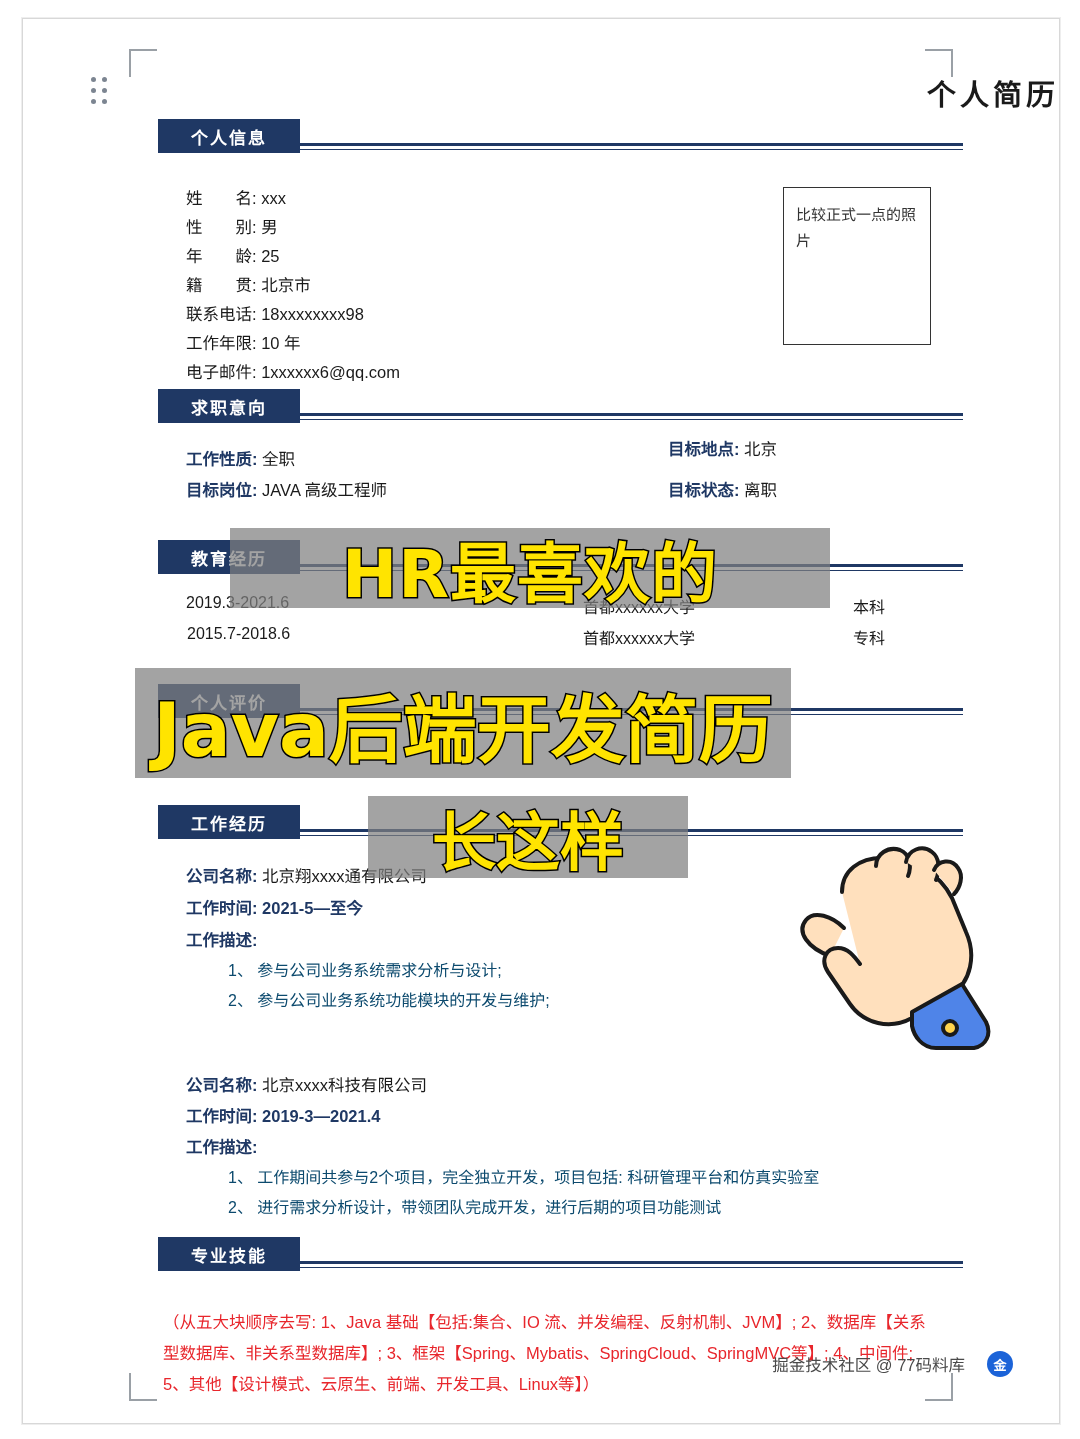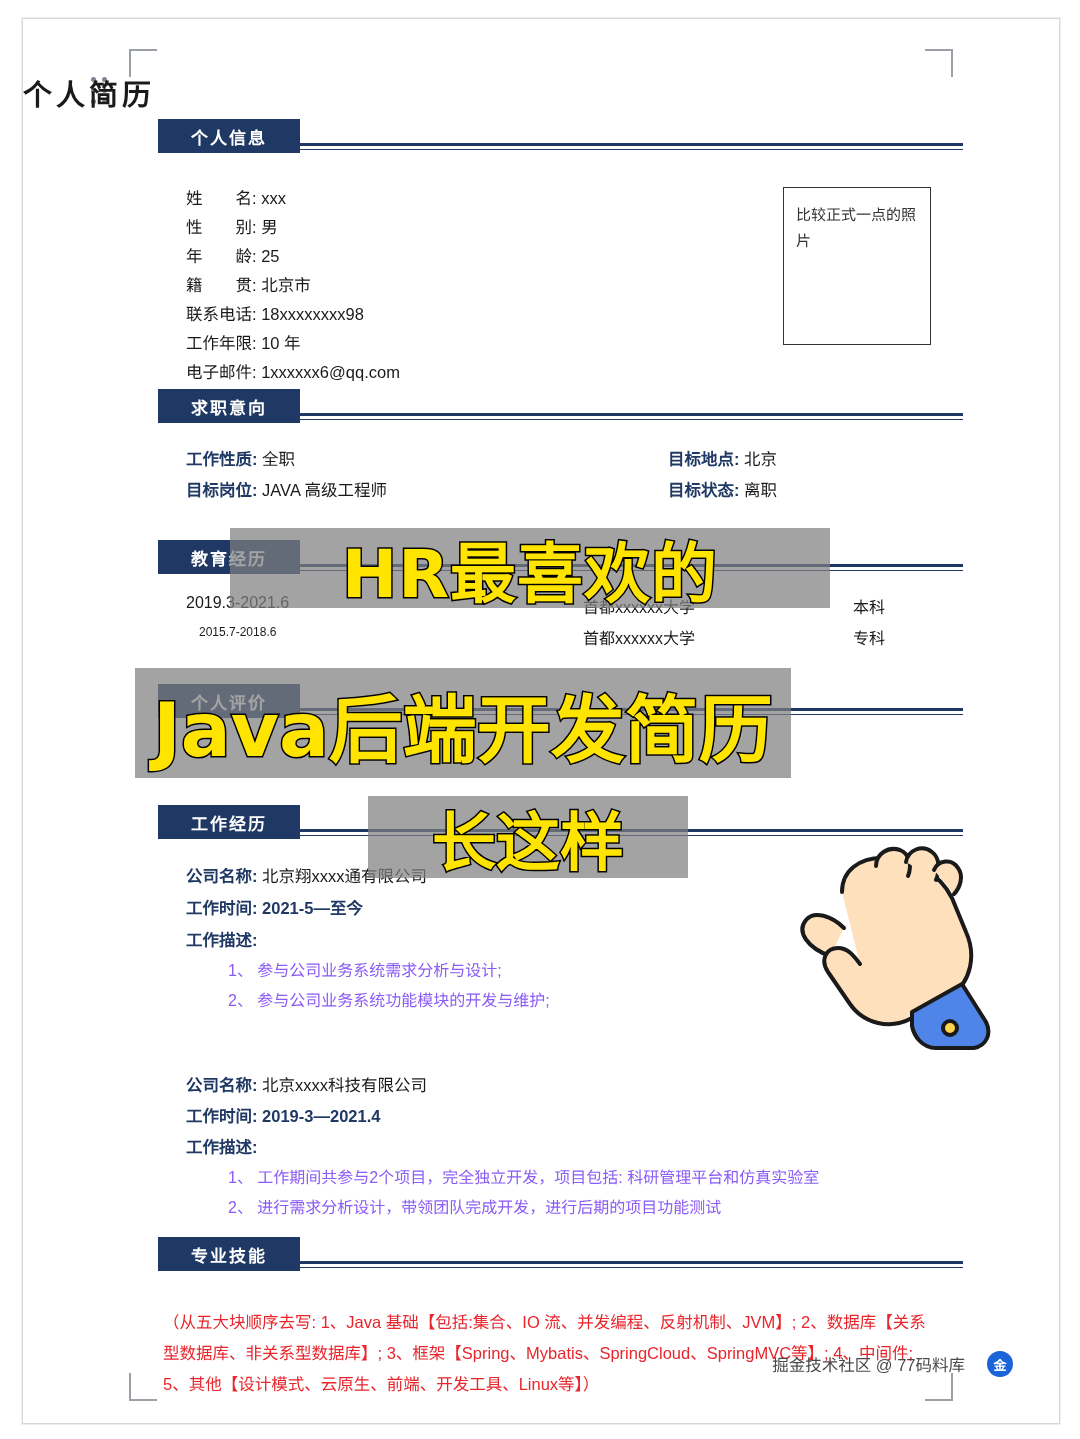--- a/index.html
+++ b/index.html
@@ -18,21 +18,21 @@
   .crop{position:absolute;width:26px;height:26px;}
   .crop.tl{left:106px;top:30px;border-left:2px solid #9aa0a6;border-top:2px solid #9aa0a6;}
   .crop.tr{right:106px;top:30px;border-right:2px solid #9aa0a6;border-top:2px solid #9aa0a6;}
   .crop.bl{left:106px;bottom:22px;border-left:2px solid #9aa0a6;border-bottom:2px solid #9aa0a6;}
   .crop.br{right:106px;bottom:22px;border-right:2px solid #9aa0a6;border-bottom:2px solid #9aa0a6;}
 
   .dots{position:absolute;left:68px;top:58px;width:24px;height:28px;}
   .dots i{position:absolute;width:5px;height:5px;border-radius:50%;background:#7c8591;display:block;}
 
   .doc-title{
-    position:absolute;left:0;right:0;top:52px;text-align:left;
+    position:absolute;left:0;right:0;top:52px;text-align:right;
     font-size:29px;font-weight:bold;color:#1a1a1a;letter-spacing:4px;
   }
 
   
   .sec{position:absolute;left:135px;width:805px;height:34px;}
   .sec .tag{
     position:absolute;left:0;top:0;width:142px;height:34px;
     background:#1f3864;color:#fff;font-size:17px;font-weight:bold;
     display:flex;align-items:center;justify-content:center;letter-spacing:2px;
   }
@@ -49,21 +49,21 @@
   .lbl{color:#1a1a1a;}
   .bluelbl{color:#1f3864;font-weight:bold;}
   .val{color:#1a1a1a;}
 
   .photo-box{
     position:absolute;left:760px;top:168px;width:148px;height:158px;
     border:1.5px solid #333;background:#fff;
     font-size:15px;color:#333;padding:14px 12px;line-height:26px;box-sizing:border-box;
   }
 
-  .bullet{position:absolute;font-size:16px;color:#8b5cf6;white-space:nowrap;}
+  .bullet{position:absolute;font-size:16px;color:#0c4a6e;white-space:nowrap;}
   .skill{position:absolute;font-size:16.5px;color:#e8262c;white-space:nowrap;}
 
   
   .cap{
     position:absolute;background:rgba(128,128,128,.72);
     display:flex;align-items:center;justify-content:center;
     color:#ffe400;font-weight:bold;
     -webkit-text-stroke:3px #000;
     paint-order:stroke fill;
     font-family:"DejaVu Sans","Liberation Sans",sans-serif;
@@ -150,21 +150,21 @@
   </div>
 
   <div class="field" style="left:163px;top:427px">
     <span class="bluelbl">工作性质:</span>
     <span class="val">全职</span>
   </div>
   <div class="field" style="left:163px;top:458px">
     <span class="bluelbl">目标岗位:</span>
     <span class="val">JAVA 高级工程师</span>
   </div>
-  <div class="field" style="left:645px;top:427px">
+  <div class="field" style="left:645px;top:417px">
     <span class="bluelbl">目标地点:</span>
     <span class="val">北京</span>
   </div>
   <div class="field" style="left:645px;top:458px">
     <span class="bluelbl">目标状态:</span>
     <span class="val">离职</span>
   </div>
 
   <div class="sec" style="top:521px">
     <div class="tag">教育经历</div>
@@ -173,21 +173,21 @@
   </div>
   <div class="field" style="left:163px;top:575px;font-size:16px">
     <span>2019.3-2021.6</span>
   </div>
   <div class="field" style="left:560px;top:575px;font-size:16px">
     <span>首都xxxxxx大学</span>
   </div>
   <div class="field" style="left:830px;top:575px;font-size:16px">
     <span>本科</span>
   </div>
-  <div class="field" style="left:176px;top:606px;font-size:12px">
+  <div class="field" style="left:164px;top:606px;font-size:16px">
     <span>2015.7-2018.6</span>
   </div>
   <div class="field" style="left:560px;top:606px;font-size:16px">
     <span>首都xxxxxx大学</span>
   </div>
   <div class="field" style="left:830px;top:606px;font-size:16px">
     <span>专科</span>
   </div>
 
   <div class="sec" style="top:786px">

